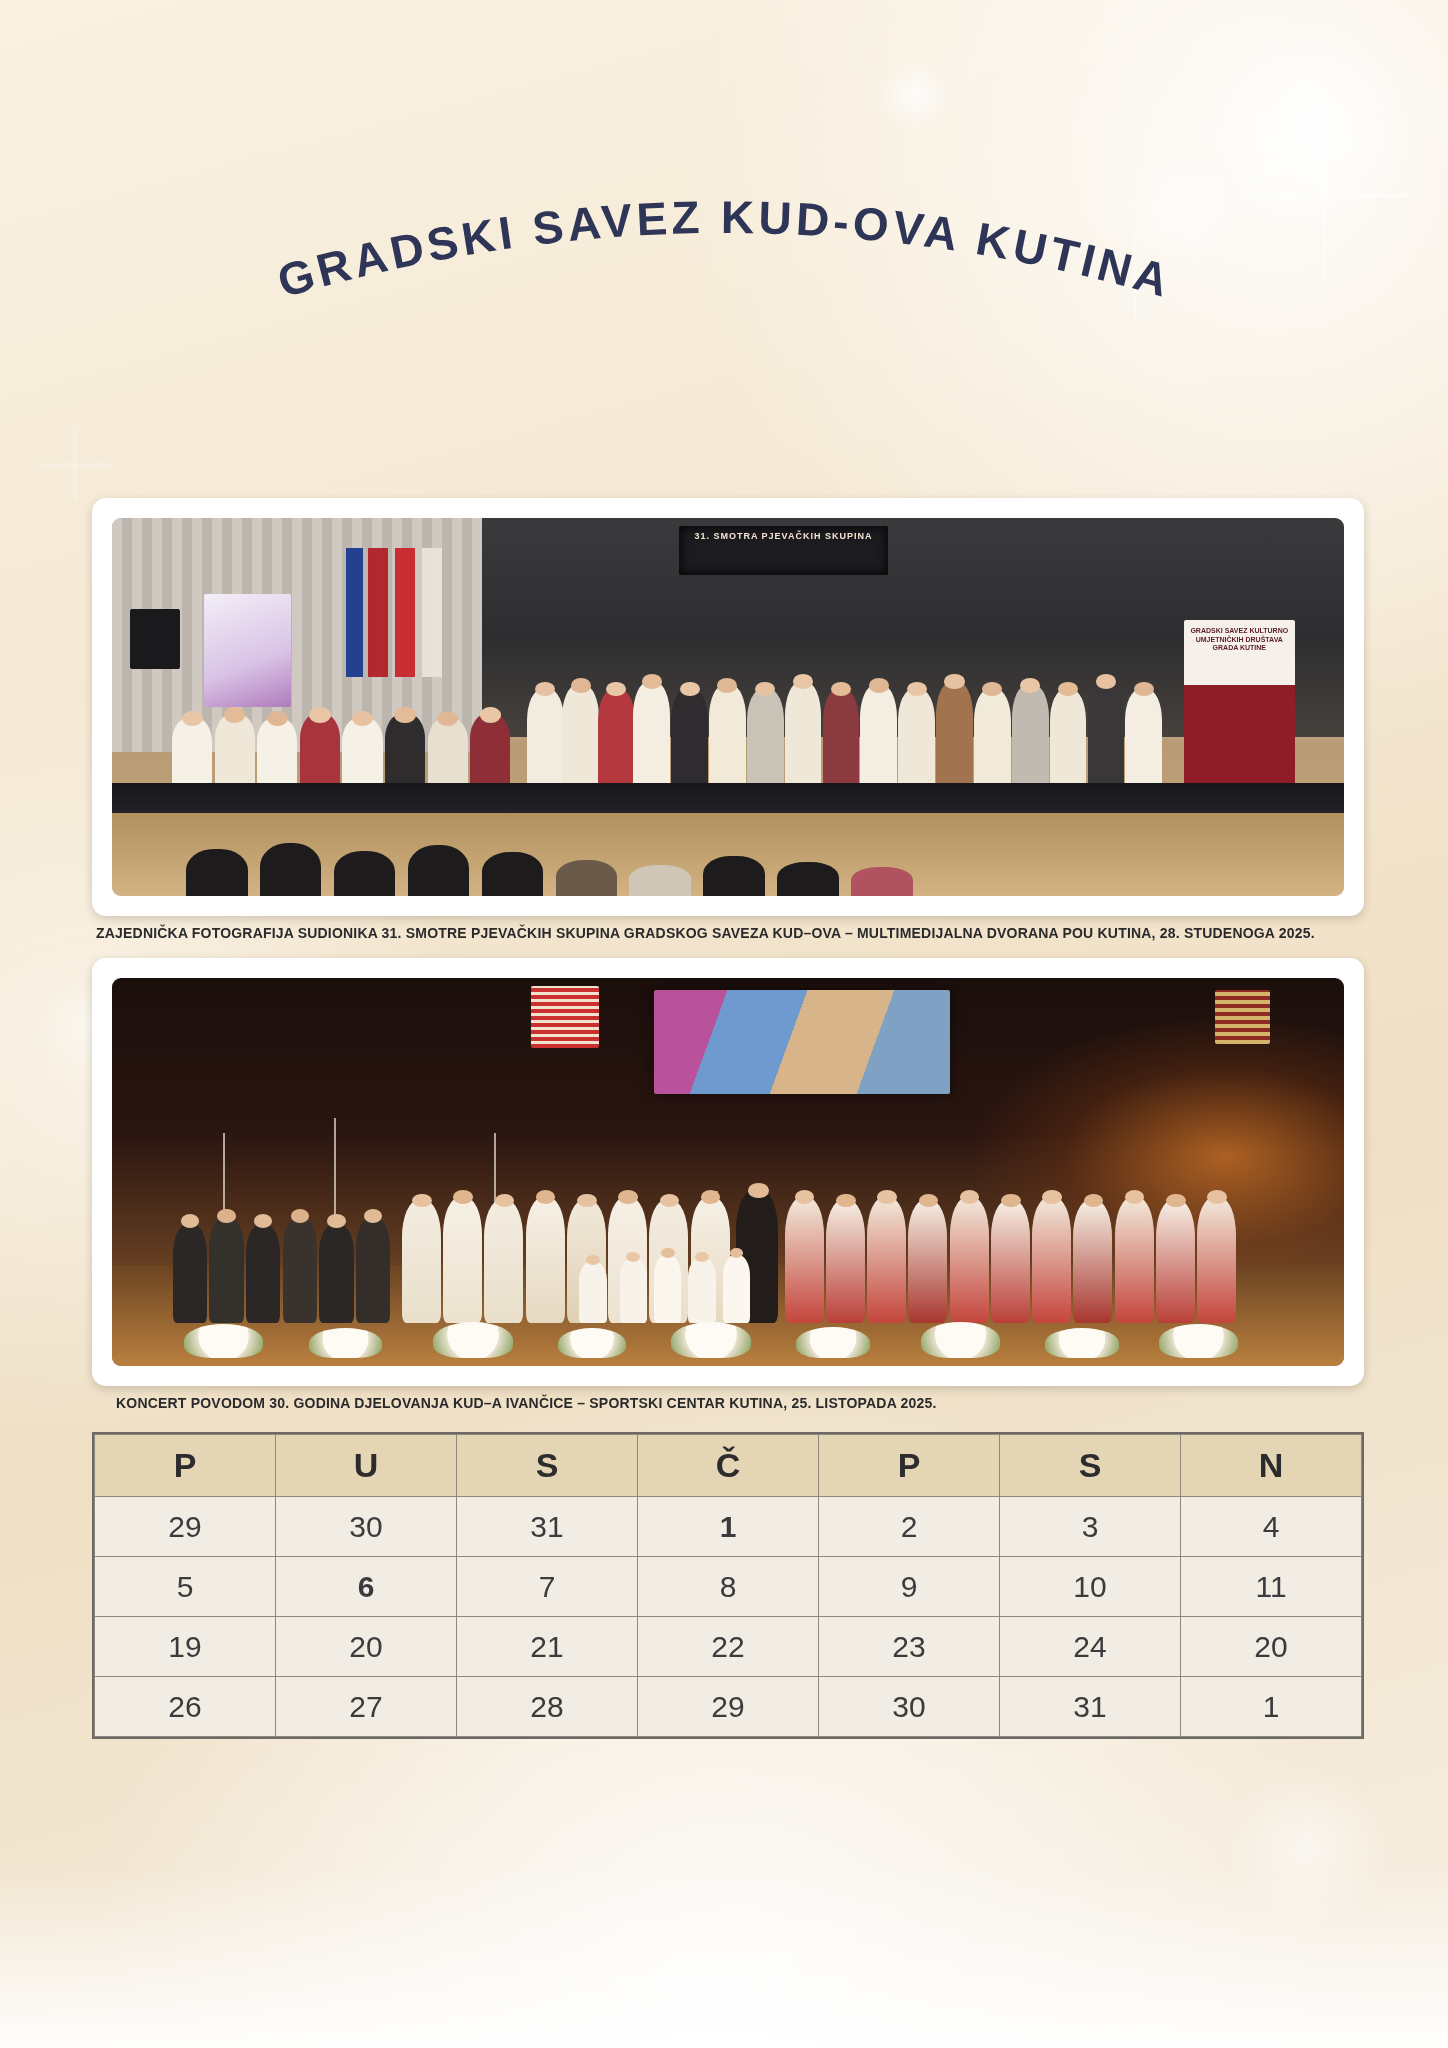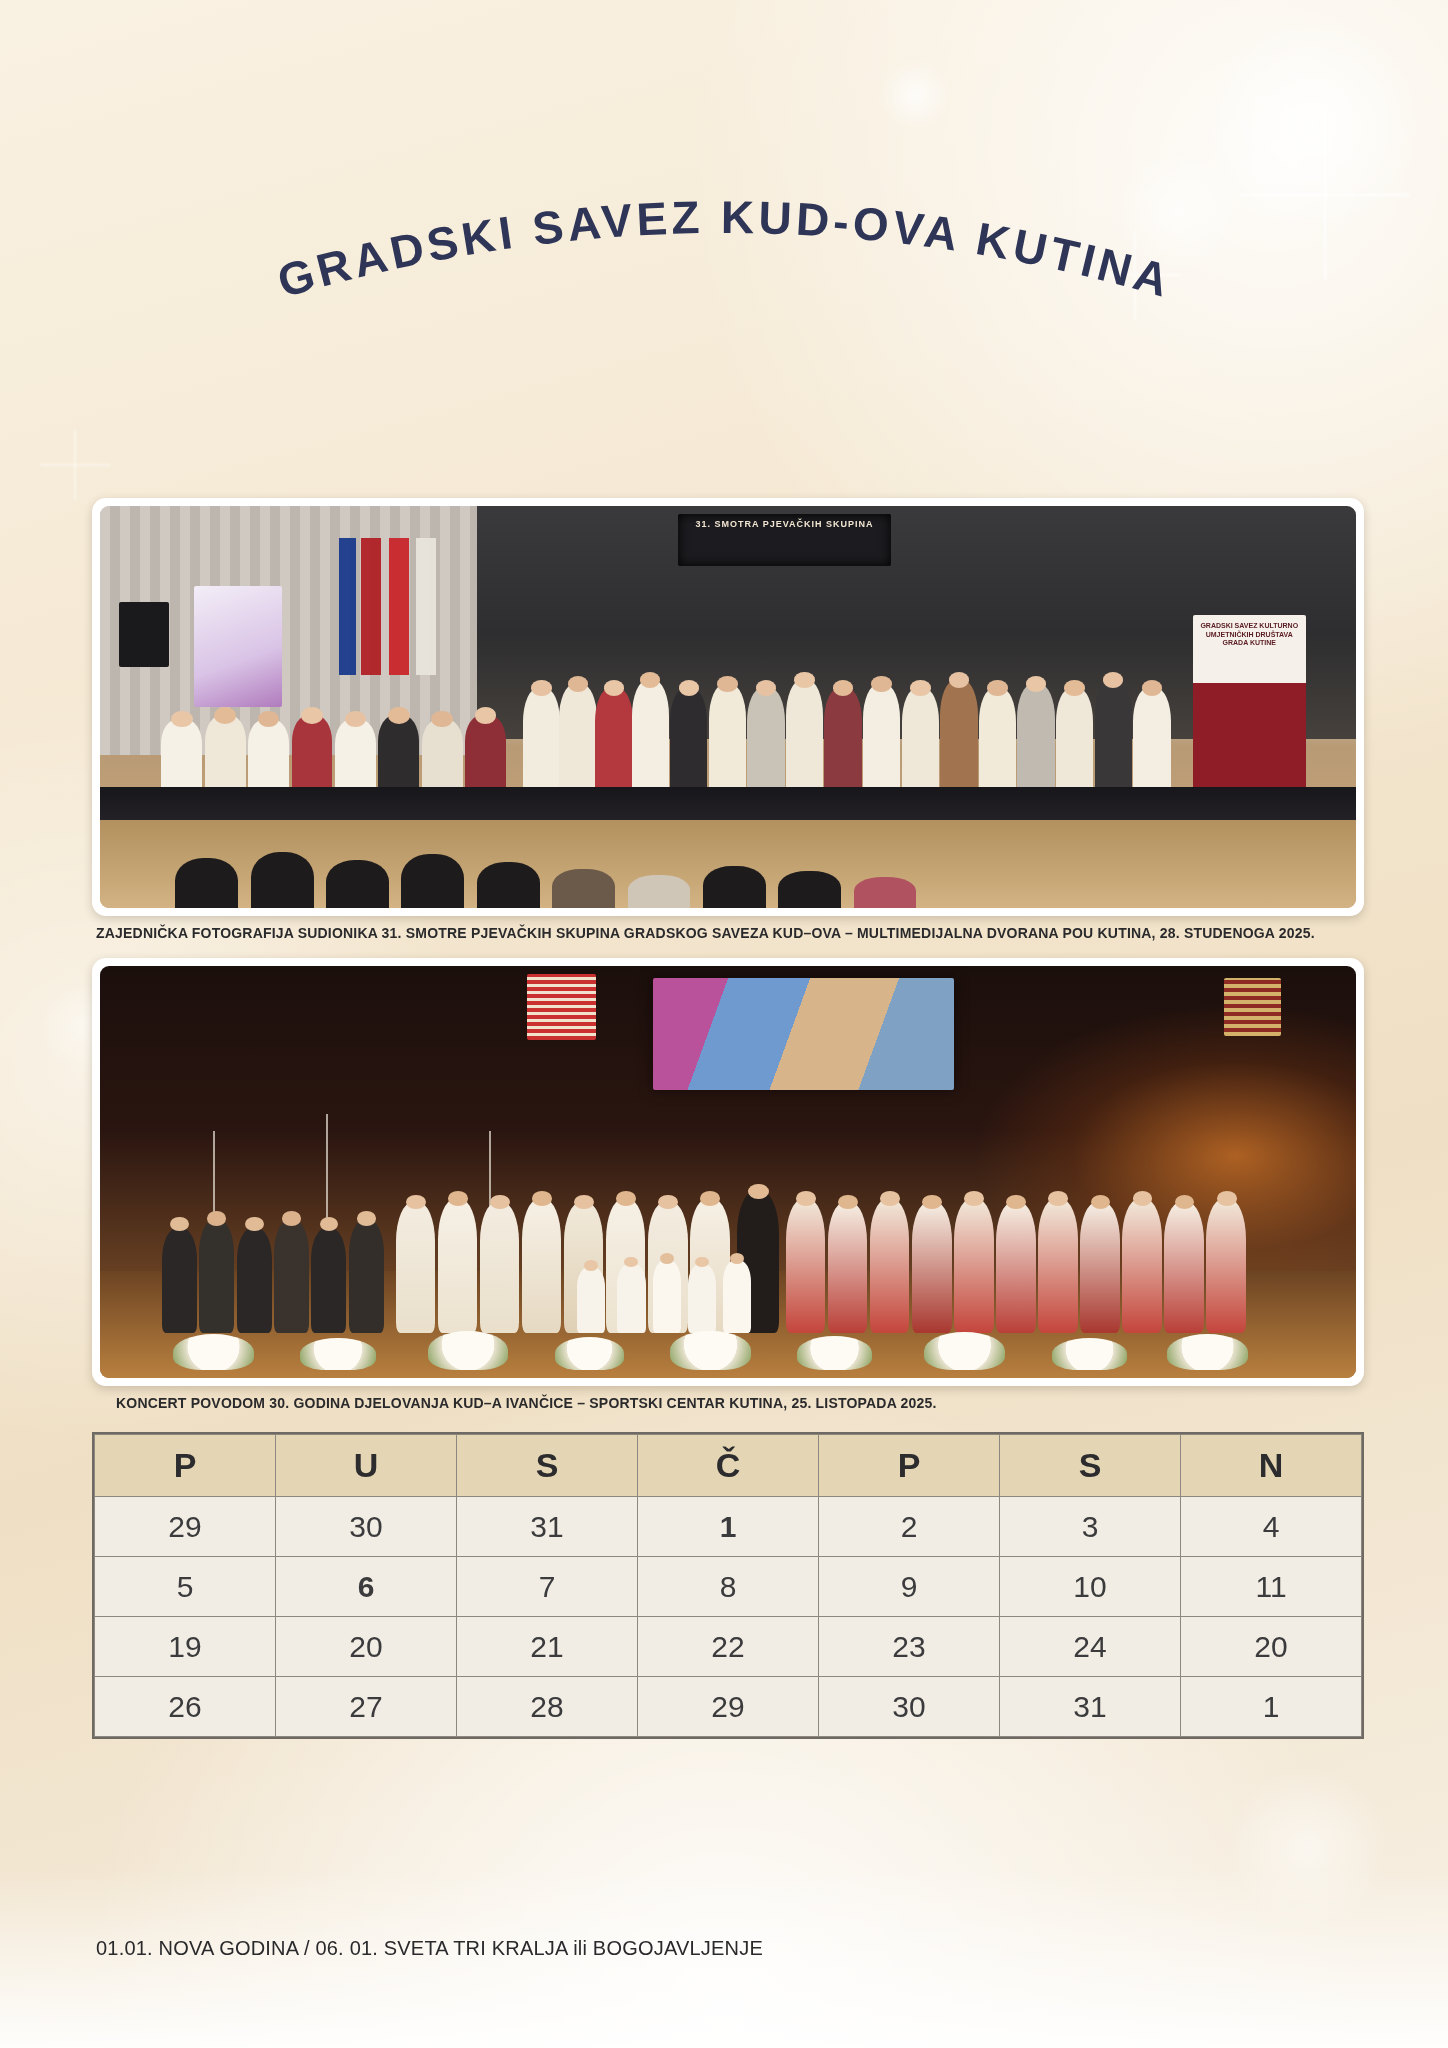--- a/index.html
+++ b/index.html
@@ -74,21 +74,21 @@
   }
   .month-title .swash { font-size: 104px; line-height: 0.7; }
 
   
   .photo-card {
     position: absolute;
     left: 92px;
     width: 1272px;
     border-radius: 14px;
     background: #fff;
-    padding: 8px;
+    padding: 20px;
     box-shadow: 0 3px 10px rgba(70,55,35,0.22);
   }
   .photo-card.one { top: 498px; height: 418px; }
   .photo-card.two { top: 958px; height: 428px; }
   .photo-inner {
     width: 100%; height: 100%;
     border-radius: 9px;
     overflow: hidden;
     position: relative;
   }
@@ -525,15 +525,14 @@
           <td>28</td>
           <td>29</td>
           <td>30</td>
           <td>31</td>
           <td class="dim">1</td>
         </tr>
       </tbody>
     </table>
   </div>
 
-  <div class="notes">01.01. NOVA GODINA / 06. 01. SVETA TRI KRALJA ili BOGOJAVLJENJE</div>
 
 </div>
 
 </body></html>

